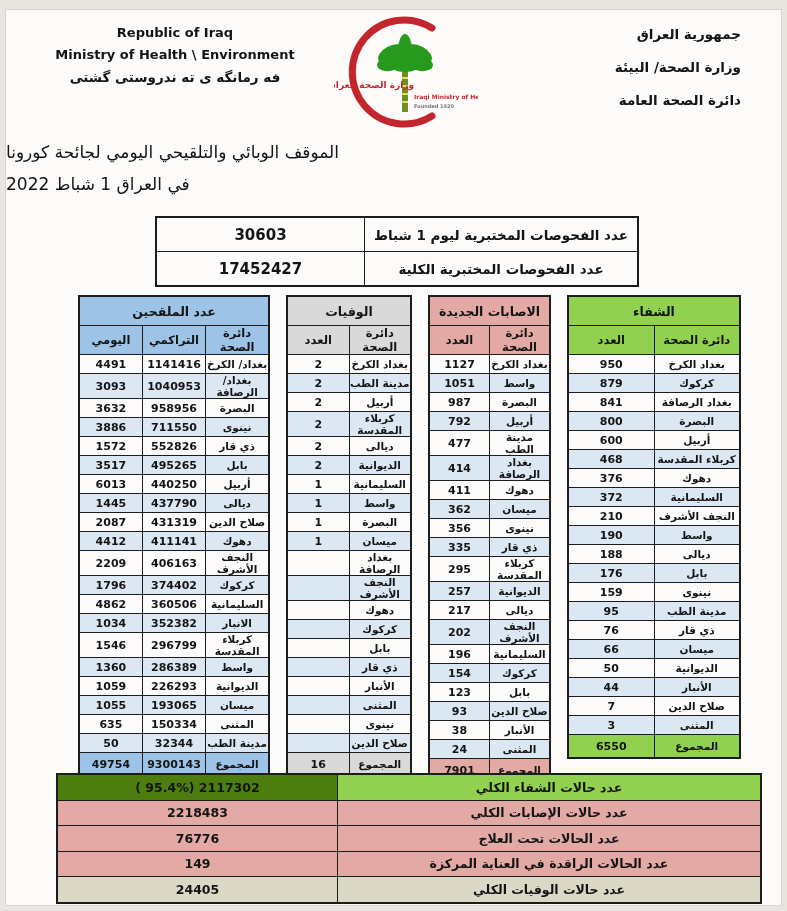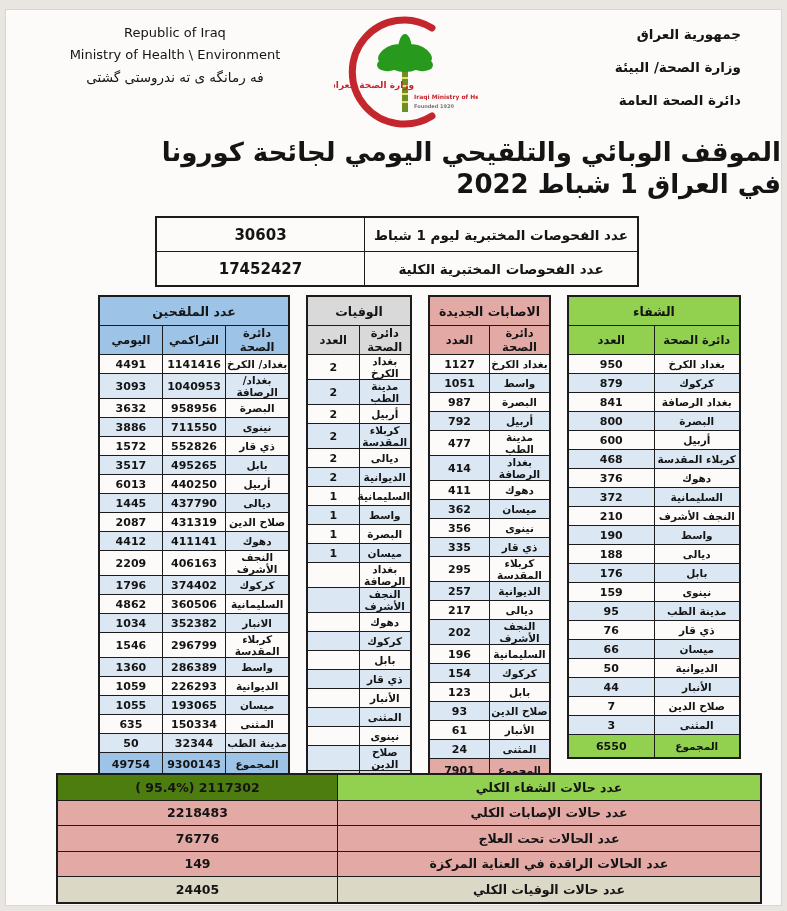--- a/index.html
+++ b/index.html
@@ -11,32 +11,32 @@
     overflow:hidden;
   }
   .page{
     position:absolute;left:6px;top:10px;right:6px;bottom:6px;
     background:#fcfbf9;
     box-shadow:0 0 0 1px #d9d5cf;
   }
   
   .hdr-en{
     position:absolute;left:44px;top:12px;width:250px;
-    text-align:center;font-weight:normal;font-size:13px;line-height:22px;
+    text-align:center;font-weight:bold;font-size:13px;line-height:22px;
   }
   .hdr-en .ku{direction:rtl;font-size:13.5px;}
   .hdr-ar{
     position:absolute;right:40px;top:8px;width:170px;
     direction:rtl;text-align:right;font-weight:bold;font-size:13.5px;line-height:33px;
   }
   .logo{position:absolute;left:328px;top:2px;width:144px;height:120px;}
   
   .title{
     position:absolute;left:0;top:126px;width:100%;
-    direction:rtl;text-align:right;font-weight:bold;font-size:26px;line-height:32px;
+    direction:rtl;text-align:left;font-weight:normal;font-size:17px;line-height:32px;
   }
   
   table{border-collapse:collapse;table-layout:fixed;}
   .tests{
     position:absolute;left:149px;top:206px;width:479px;
     direction:rtl;border:2px solid #1c1c1c;
   }
   .tests td{border:1.5px solid #1c1c1c;height:31px;text-align:center;font-weight:bold;}
   .tests .lbl{width:270px;font-size:13.5px;}
   .tests .val{width:205px;font-size:15px;direction:ltr;}
@@ -297,35 +297,35 @@
           <tr>
             <td class="nm">بابل</td>
             <td class="num">123</td>
           </tr>
           <tr>
             <td class="nm">صلاح الدين</td>
             <td class="num">93</td>
           </tr>
           <tr>
             <td class="nm">الأنبار</td>
-            <td class="num">61</td>
+            <td class="num">38</td>
           </tr>
           <tr>
             <td class="nm">المثنى</td>
             <td class="num">24</td>
           </tr>
         </tbody>
         <tfoot>
           <tr>
             <td class="nm" style="background:#e3aaa5">المجموع</td>
             <td class="num" style="background:#e3aaa5">7901</td>
           </tr>
         </tfoot>
       </table>
-      <table class="sec" style="width: 106px;">
+      <table class="sec" style="width: 126px;">
         <thead>
           <tr>
             <th class="stitle" colspan="2" style="background:#d9d9d9">الوفيات</th>
           </tr>
           <tr>
             <th class="chead" style="width:89px;background:#d9d9d9">دائرة الصحة</th>
             <th class="chead" style="width:35px;background:#d9d9d9">العدد</th>
           </tr>
         </thead>
         <tbody>

